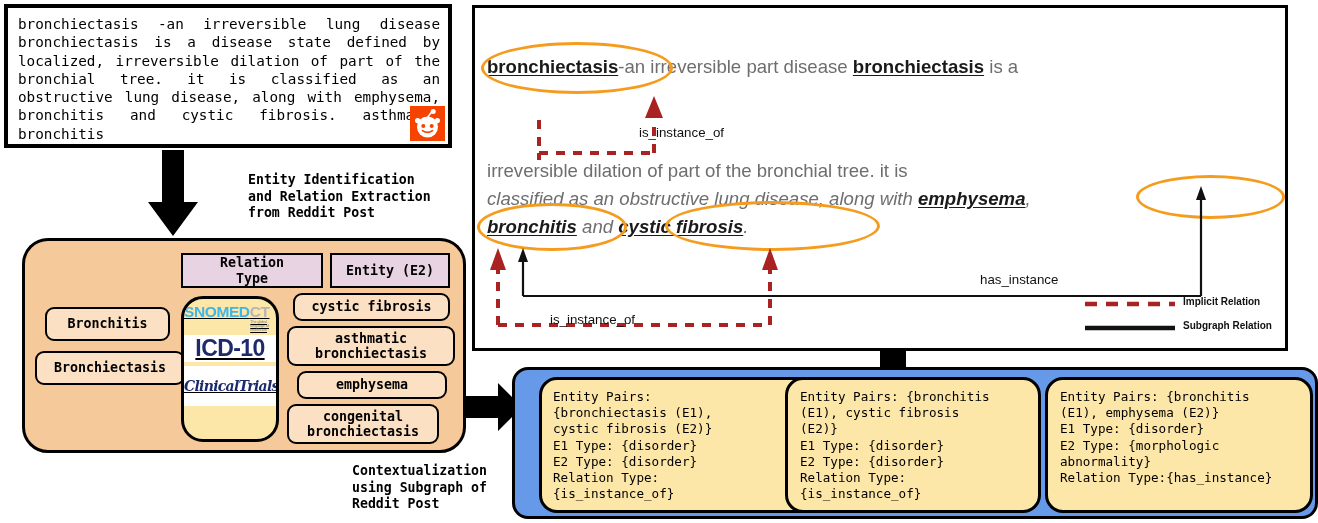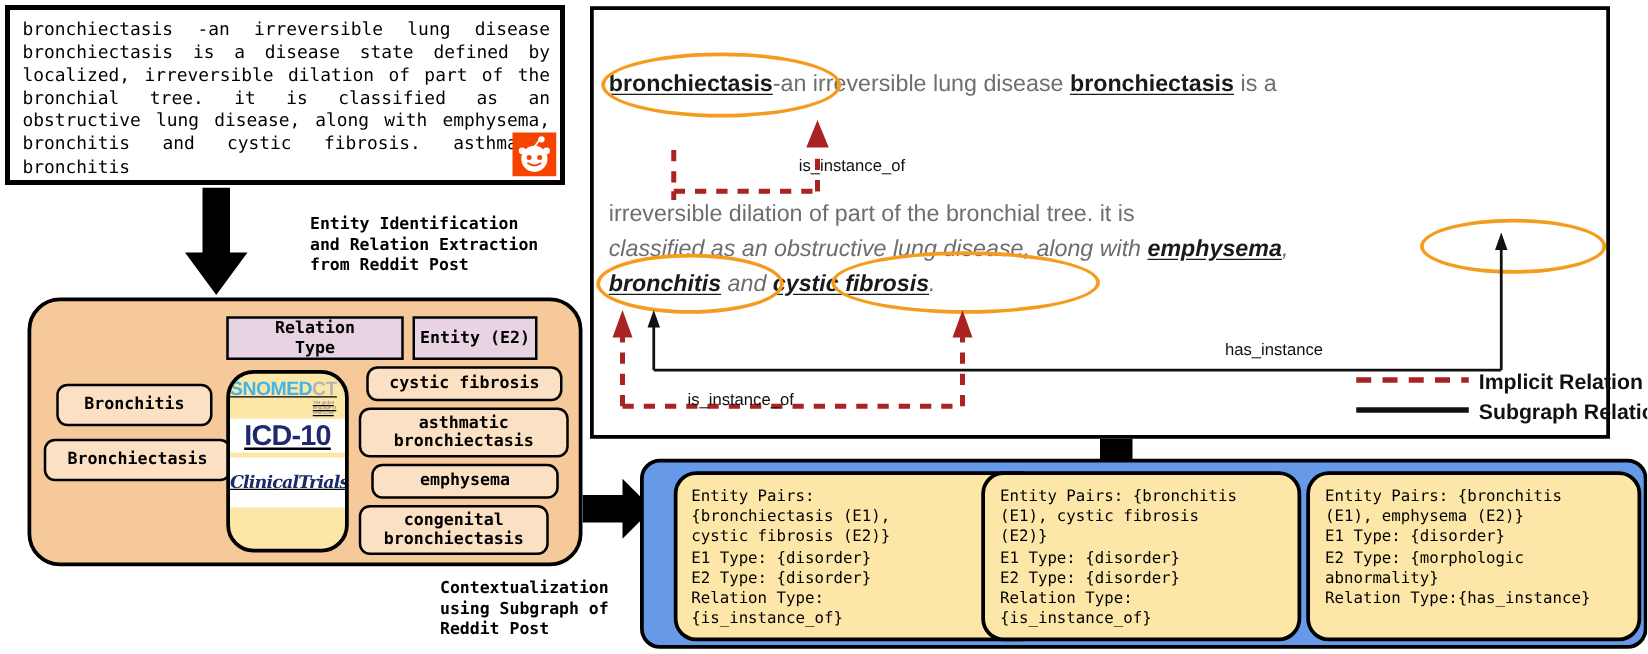--- a/index.html
+++ b/index.html
@@ -191,21 +191,21 @@
     position: absolute;
     border: 3.2px solid #f59c1f;
     border-radius: 50%;
     box-sizing: border-box;
     background: transparent;
     pointer-events: none;
   }
   .legend-label {
     position: absolute;
     font-family: "Liberation Sans", sans-serif;
-    font-size: 17px;
+    font-size: 10px;
     font-weight: bold;
     color: #111;
     white-space: nowrap;
   }
   .rel-label {
     position: absolute;
     font-family: "Liberation Sans", sans-serif;
     font-size: 13.3px;
     color: #111;
     white-space: nowrap;
@@ -260,21 +260,21 @@
   </svg>
 
   <div id="caption-extraction" class="abs">Entity Identification
 and Relation Extraction
 from Reddit Post</div>
 
   <div id="kg-panel" class="abs">
 
     <div class="kg-header abs" style="left:156px; top:12px; width:142px; height:35px;">Relation
 Type</div>
-    <div class="kg-header abs" style="left:305px; top:12px; width:100px; height:35px;">Entity (E2)</div>
+    <div class="kg-header abs" style="left:305px; top:12px; width:120px; height:35px;">Entity (E2)</div>
 
     <div class="kg-cell abs" style="left:20px; top:66px; width:125px; height:34px;">Bronchitis</div>
     <div class="kg-cell abs" style="left:10px; top:110px; width:150px; height:34px;">Bronchiectasis</div>
 
     <div id="ontology-box" class="abs" style="left:156px; top:55px; width:98px; height:146px;">
       <div class="logo-snomed"><span class="s1">SNOMED</span><span class="s2">CT</span></div>
       <div class="logo-tag" style="white-space:pre-line;">The global
 language of
 healthcare</div>
       <div class="logo-icd">ICD-10</div>
@@ -296,21 +296,21 @@
   <svg class="abs" style="left:466px; top:383px;" width="58" height="48">
     <path d="M0 13 L32 13 L32 0 L56 24 L32 48 L32 35 L0 35 Z" fill="#000000"></path>
   </svg>
 
   <svg class="abs" style="left:866px; top:318px;" width="54" height="54">
     <path d="M14 54 L14 24 L0 24 L27 0 L54 24 L40 24 L40 54 Z" fill="#000000"></path>
   </svg>
 
   <div id="annot-panel" class="abs">
 
-    <div class="atext" style="left:12px; top:48px;"><span class="ent">bronchiectasis</span><span>-an irreversible lung disease </span><span class="ent">bronchiectasis</span><span> is a</span></div>
+    <div class="atext" style="left:12px; top:48px;"><span class="ent">bronchiectasis</span><span>-an irreversible part disease </span><span class="ent">bronchiectasis</span><span> is a</span></div>
 
 
     <div class="atext" style="left:12px; top:152px;">irreversible dilation of part of the bronchial tree. it is</div>
 
     <div class="atext" style="left:12px; top:180px;font-style:italic;"><span>classified as an obstructive lung disease, along with </span><span class="ent">emphysema</span><span>,</span></div>
 
     <div class="atext" style="left:12px; top:208px;font-style:italic;"><span class="ent">bronchitis</span><span> and </span><span class="ent">cystic fibrosis</span><span>.</span></div>
 
     <div class="oval" style="left:6px; top:34px; width:192px; height:52px;"></div>
     <div class="oval" style="left:2px; top:195px; width:150px; height:48px;"></div>

